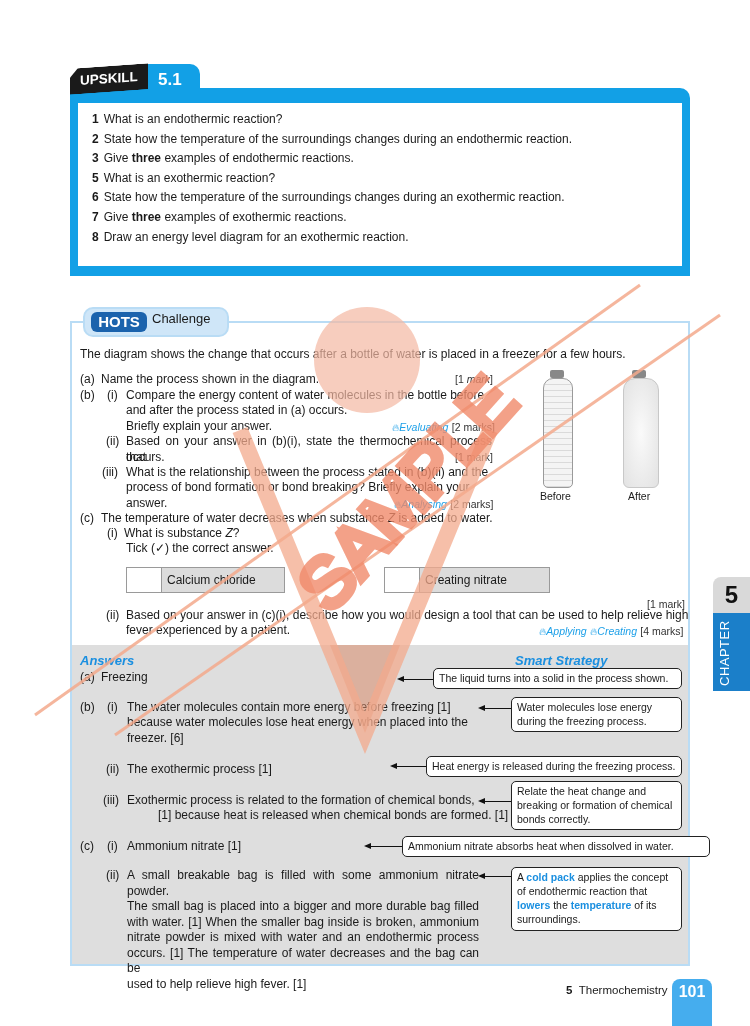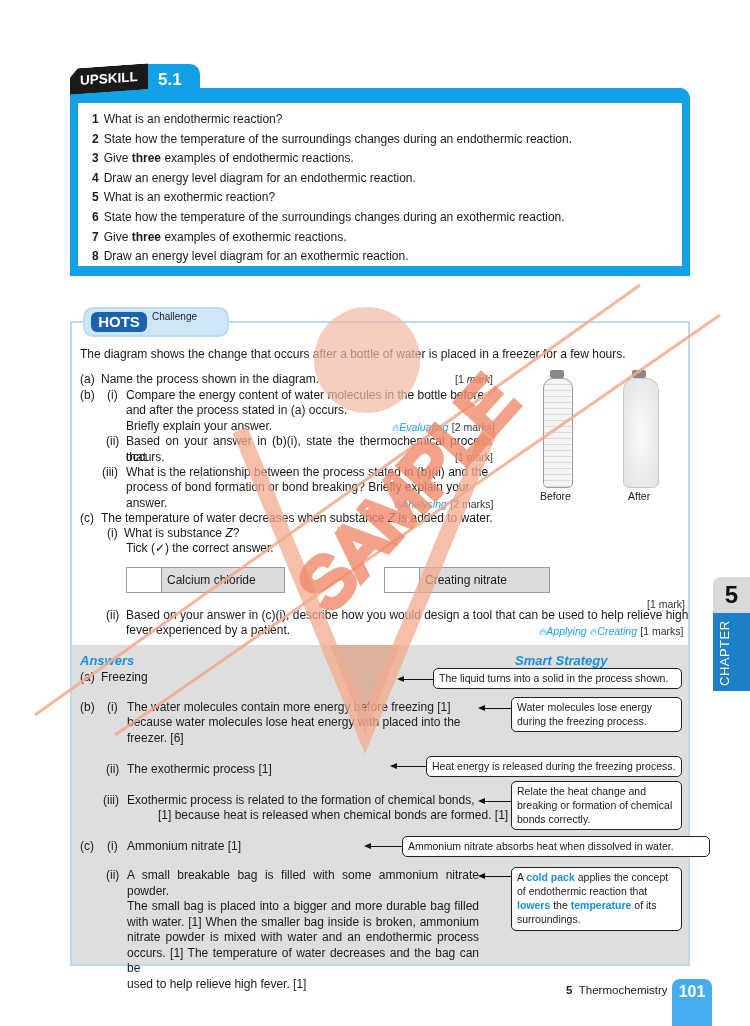--- a/index.html
+++ b/index.html
@@ -14,21 +14,21 @@
     line-height:26px;text-align:center;transform:skewY(-4deg);clip-path:polygon(10% 0,100% 0,100% 100%,0 100%,0 35%);}
   .upskill-num{left:158px;top:70px;color:#fff;font-weight:bold;font-size:17px;}
   .q-list{left:92px;top:110px;width:590px;}
   .q-item{height:19.6px;line-height:19.6px;font-size:12px;white-space:nowrap;}
   .q-item b{margin-right:5px;}
   
   .hots-frame{left:70px;top:321px;width:620px;height:645px;border:2px solid #b9dcf5;box-sizing:border-box;}
   .hots-badge{left:83px;top:307px;width:146px;height:30px;background:#cfe6f8;border-radius:10px;border:2px solid #b9dcf5;box-sizing:border-box;}
   .hots-logo{left:91px;top:312px;width:56px;height:20px;background:#1b63ad;border-radius:6px;color:#fff;font-weight:bold;
     font-size:15px;line-height:20px;text-align:center;letter-spacing:0px;}
-  .hots-title{left:152px;top:311px;font-size:10px;color:#1a1a1a;}
+  .hots-title{left:152px;top:311px;font-size:13px;color:#1a1a1a;}
   .body-text{font-size:12px;line-height:15.5px;}
   .mark{font-size:10.5px;color:#333;}
   .mark i{font-style:italic;}
   .skill{color:#1da0e8;font-style:italic;font-size:10.5px;}
   .flame{color:#1da0e8;font-style:normal;font-size:10px;}
   .tickbox{top:567px;height:26px;border:1px solid #9a9a9a;box-sizing:border-box;display:flex;}
   .tickbox .sq{width:34px;background:#fff;border-right:1px solid #9a9a9a;}
   .tickbox .lbl{flex:1;background:#dcdcdc;line-height:24px;padding-left:5px;font-size:12px;}
   .cap{width:14px;height:8px;background:#888;border-radius:2px;}
   
@@ -52,21 +52,20 @@
 
 <div class="abs upskill-tabbg"></div>
 <div class="abs upskill-frame"></div>
 <div class="abs upskill-inner"></div>
 <div class="abs upskill-label">UPSKILL</div>
 <div class="abs upskill-num">5.1</div>
 <div class="abs q-list" id="qlist">
     <div class="q-item"><b>1</b><span>What is an endothermic reaction?</span><b style="margin-right: 0px;"></b><span></span></div>
     <div class="q-item"><b>2</b><span>State how the temperature of the surroundings changes during an endothermic reaction.</span><b style="margin-right: 0px;"></b><span></span></div>
     <div class="q-item"><b>3</b><span>Give </span><b style="margin-right: 0px;">three</b><span> examples of endothermic reactions.</span></div>
-    <div class="q-item"><b>4</b><span>Draw an energy level diagram for an endothermic reaction.</span><b style="margin-right: 0px;"></b><span></span></div>
     <div class="q-item"><b>5</b><span>What is an exothermic reaction?</span><b style="margin-right: 0px;"></b><span></span></div>
     <div class="q-item"><b>6</b><span>State how the temperature of the surroundings changes during an exothermic reaction.</span><b style="margin-right: 0px;"></b><span></span></div>
     <div class="q-item"><b>7</b><span>Give </span><b style="margin-right: 0px;">three</b><span> examples of exothermic reactions.</span></div>
     <div class="q-item"><b>8</b><span>Draw an energy level diagram for an exothermic reaction.</span><b style="margin-right: 0px;"></b><span></span></div>
   </div>
 
 <div class="abs hots-frame"></div>
 <div class="abs hots-badge"></div>
 <div class="abs hots-logo">HOTS</div>
 <div class="abs hots-title">Challenge</div>
@@ -107,21 +106,21 @@
 </div>
 <div class="abs tickbox" style="left:384px;width:166px;">
   <div class="sq"></div>
   <div class="lbl">Creating nitrate</div>
 </div>
 <div class="abs mark" style="left:647px;top:598px;">[1 mark]</div>
 
 <div class="abs body-text" style="left:106px;top:608px;">(ii)</div>
 <div class="abs body-text" style="left:126px;top:608px;">Based on your answer in (c)(i), describe how you would design a tool that can be used to help relieve high</div>
 <div class="abs body-text" style="left:126px;top:623px;">fever experienced by a patient.</div>
-<div class="abs" style="left:539px;top:624px;"><span class="flame">🔥︎</span><span class="skill">Applying</span> <span class="flame">🔥︎</span><span class="skill">Creating</span> <span class="mark">[1 marks]</span></div>
+<div class="abs" style="left:539px;top:624px;"><span class="flame">🔥︎</span><span class="skill">Applying</span> <span class="flame">🔥︎</span><span class="skill">Creating</span> <span class="mark">[4 marks]</span></div>
 
 <div class="abs" style="left:537px;top:370px;width:40px;height:120px;">
   <div class="cap" style="margin-left:13px;"></div>
   <div style="width:28px;height:108px;margin-left:6px;border:1px solid #9a9a9a;border-radius:10px 10px 5px 5px;background:repeating-linear-gradient(#f4f4f4 0 5px,#dadada 5px 6px);"></div>
 </div>
 <div class="abs" style="left:618px;top:370px;width:44px;height:120px;">
   <div class="cap" style="margin-left:14px;"></div>
   <div style="width:34px;height:108px;margin-left:5px;border:1px solid #c8c8c8;border-radius:12px 12px 6px 6px;background:radial-gradient(#fafafa,#e2e2e2);"></div>
 </div>
 <div class="abs" style="left:540px;top:490px;font-size:10.5px;">Before</div>
@@ -132,21 +131,21 @@
 <div class="abs ans-h" style="left:515px;top:653px;">Smart Strategy</div>
 
 <div class="abs body-text" style="left:80px;top:670px;">(a)</div>
 <div class="abs body-text" style="left:101px;top:670px;">Freezing</div>
 <div class="abs arrow" style="left:403px;top:679px;width:30px;"></div>
 <div class="abs callout" style="left:433px;top:668px;width:249px;height:21px;">The liquid turns into a solid in the process shown.</div>
 
 <div class="abs body-text" style="left:80px;top:700px;">(b)</div>
 <div class="abs body-text" style="left:107px;top:700px;">(i)</div>
 <div class="abs body-text just" style="left:127px;top:700px;width:352px;">The water molecules contain more energy before freezing [1]</div>
-<div class="abs body-text just" style="left:127px;top:715px;width:352px;">because water molecules lose heat energy with placed into the</div>
+<div class="abs body-text just" style="left:127px;top:715px;width:352px;">because water molecules lose heat energy when placed into the</div>
 <div class="abs body-text" style="left:127px;top:731px;">freezer. [6]</div>
 <div class="abs arrow" style="left:484px;top:708px;width:27px;"></div>
 <div class="abs callout" style="left:511px;top:697px;width:171px;height:35px;">Water molecules lose energy during the freezing process.</div>
 
 <div class="abs body-text" style="left:106px;top:762px;">(ii)</div>
 <div class="abs body-text" style="left:127px;top:762px;">The exothermic process [1]</div>
 <div class="abs arrow" style="left:396px;top:766px;width:30px;"></div>
 <div class="abs callout" style="left:426px;top:756px;width:256px;height:21px;">Heat energy is released during the freezing process.</div>
 
 <div class="abs body-text" style="left:103px;top:793px;">(iii)</div>

